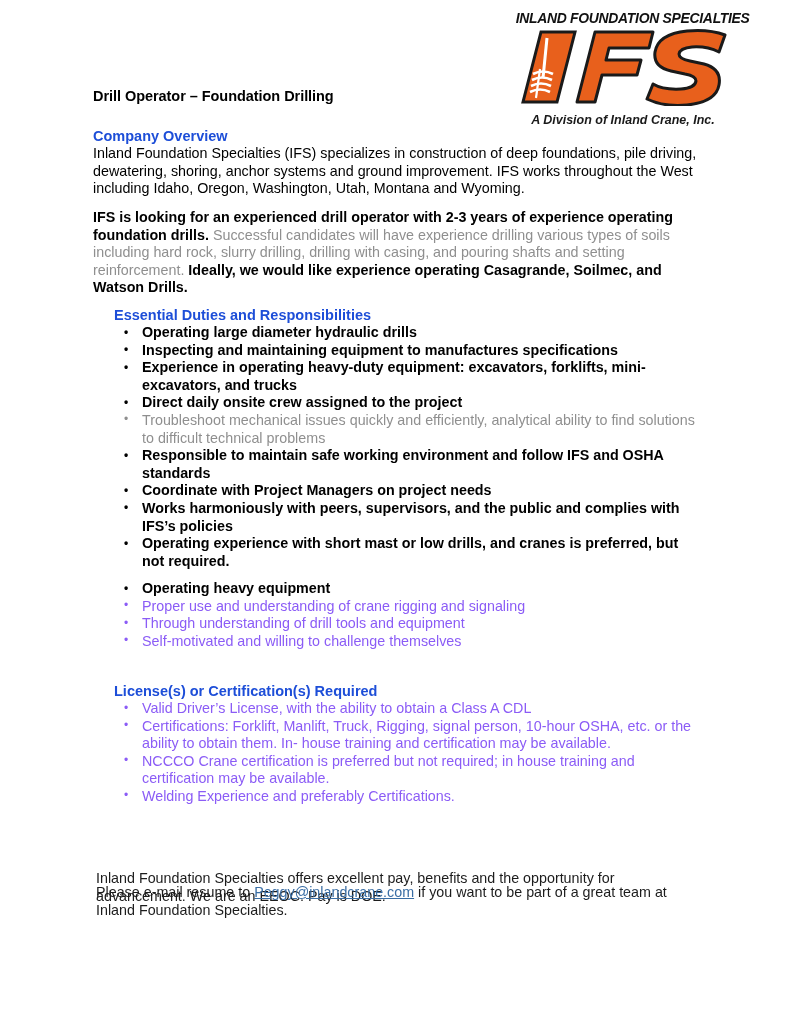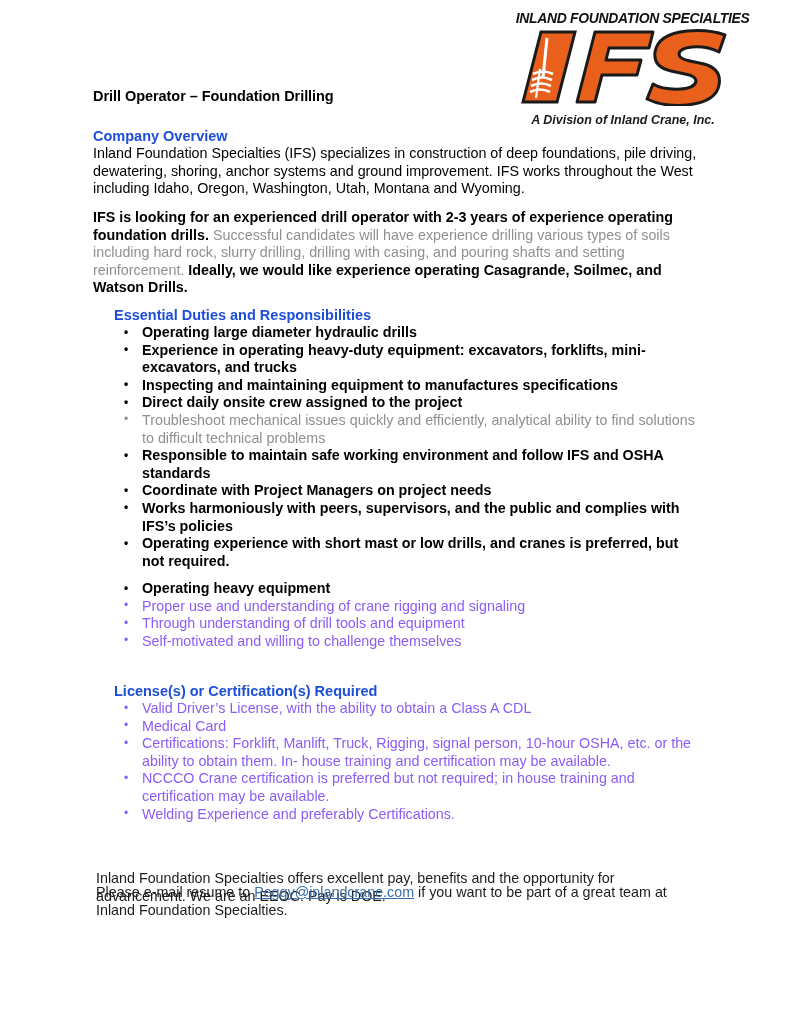--- a/index.html
+++ b/index.html
@@ -197,22 +197,22 @@
     </div>
 
     <div class="block" style="top:209px;">
       <div class="para"><span class="b">IFS is looking for an experienced drill operator with 2-3 years of experience operating foundation drills.</span><span class="gray"> Successful candidates will have experience drilling various types of soils including hard rock, slurry drilling, drilling with casing, and pouring shafts and setting reinforcement.</span><span class="b"> Ideally, we would like experience operating Casagrande, Soilmec, and Watson Drills.</span></div>
     </div>
 
     <div class="block" style="top:306px;">
       <div class="sec-head indent">Essential Duties and Responsibilities</div>
       <ul class="bullets">
         <li class="strong">Operating large diameter hydraulic drills</li>
+        <li class="strong">Inspecting and maintaining equipment to manufactures specifications</li>
         <li class="strong">Experience in operating heavy-duty equipment: excavators, forklifts, mini-excavators, and trucks</li>
-        <li class="strong">Inspecting and maintaining equipment to manufactures specifications</li>
         <li class="strong">Direct daily onsite crew assigned to the project</li>
         <li class="faded">Troubleshoot mechanical issues quickly and efficiently, analytical ability to find solutions to difficult technical problems</li>
         <li class="strong">Responsible to maintain safe working environment and follow IFS and OSHA standards</li>
         <li class="strong">Coordinate with Project Managers on project needs</li>
         <li class="strong">Works harmoniously with peers, supervisors, and the public and complies with IFS’s policies</li>
         <li class="strong">Operating experience with short mast or low drills, and cranes is preferred, but not required.</li>
       </ul>
     </div>
 
     <div class="block" style="top:580px;">
@@ -221,21 +221,20 @@
         <li class="normal">Proper use and understanding of crane rigging and signaling</li>
         <li class="normal">Through understanding of drill tools and equipment</li>
         <li class="normal">Self-motivated and willing to challenge themselves</li>
       </ul>
     </div>
 
     <div class="block" style="top:682px;">
       <div class="sec-head indent">License(s) or Certification(s) Required</div>
       <ul class="bullets">
         <li class="normal">Valid Driver’s License, with the ability to obtain a Class A CDL</li>
-        <li class="normal">Medical Card</li>
         <li class="normal">Certifications:  Forklift, Manlift, Truck, Rigging, signal person, 10-hour OSHA, etc. or the ability to obtain them.  In- house training and certification may be available.</li>
         <li class="normal">NCCCO Crane certification is preferred but not required; in house training and certification may be available.</li>
         <li class="normal">Welding Experience and preferably Certifications.</li>
       </ul>
     </div>
 
     <div class="closing" style="top:870px;">Inland Foundation Specialties offers excellent pay, benefits and the opportunity for advancement.  We are an EEOC.  Pay is DOE.</div>
 
     <div class="closing" style="top:884px;"><span>Please e-mail resume to </span><a class="maillink" href="#">Peggy@inlandcrane.com</a><span> if you want to be part of a great team at Inland Foundation Specialties.</span></div>
 

